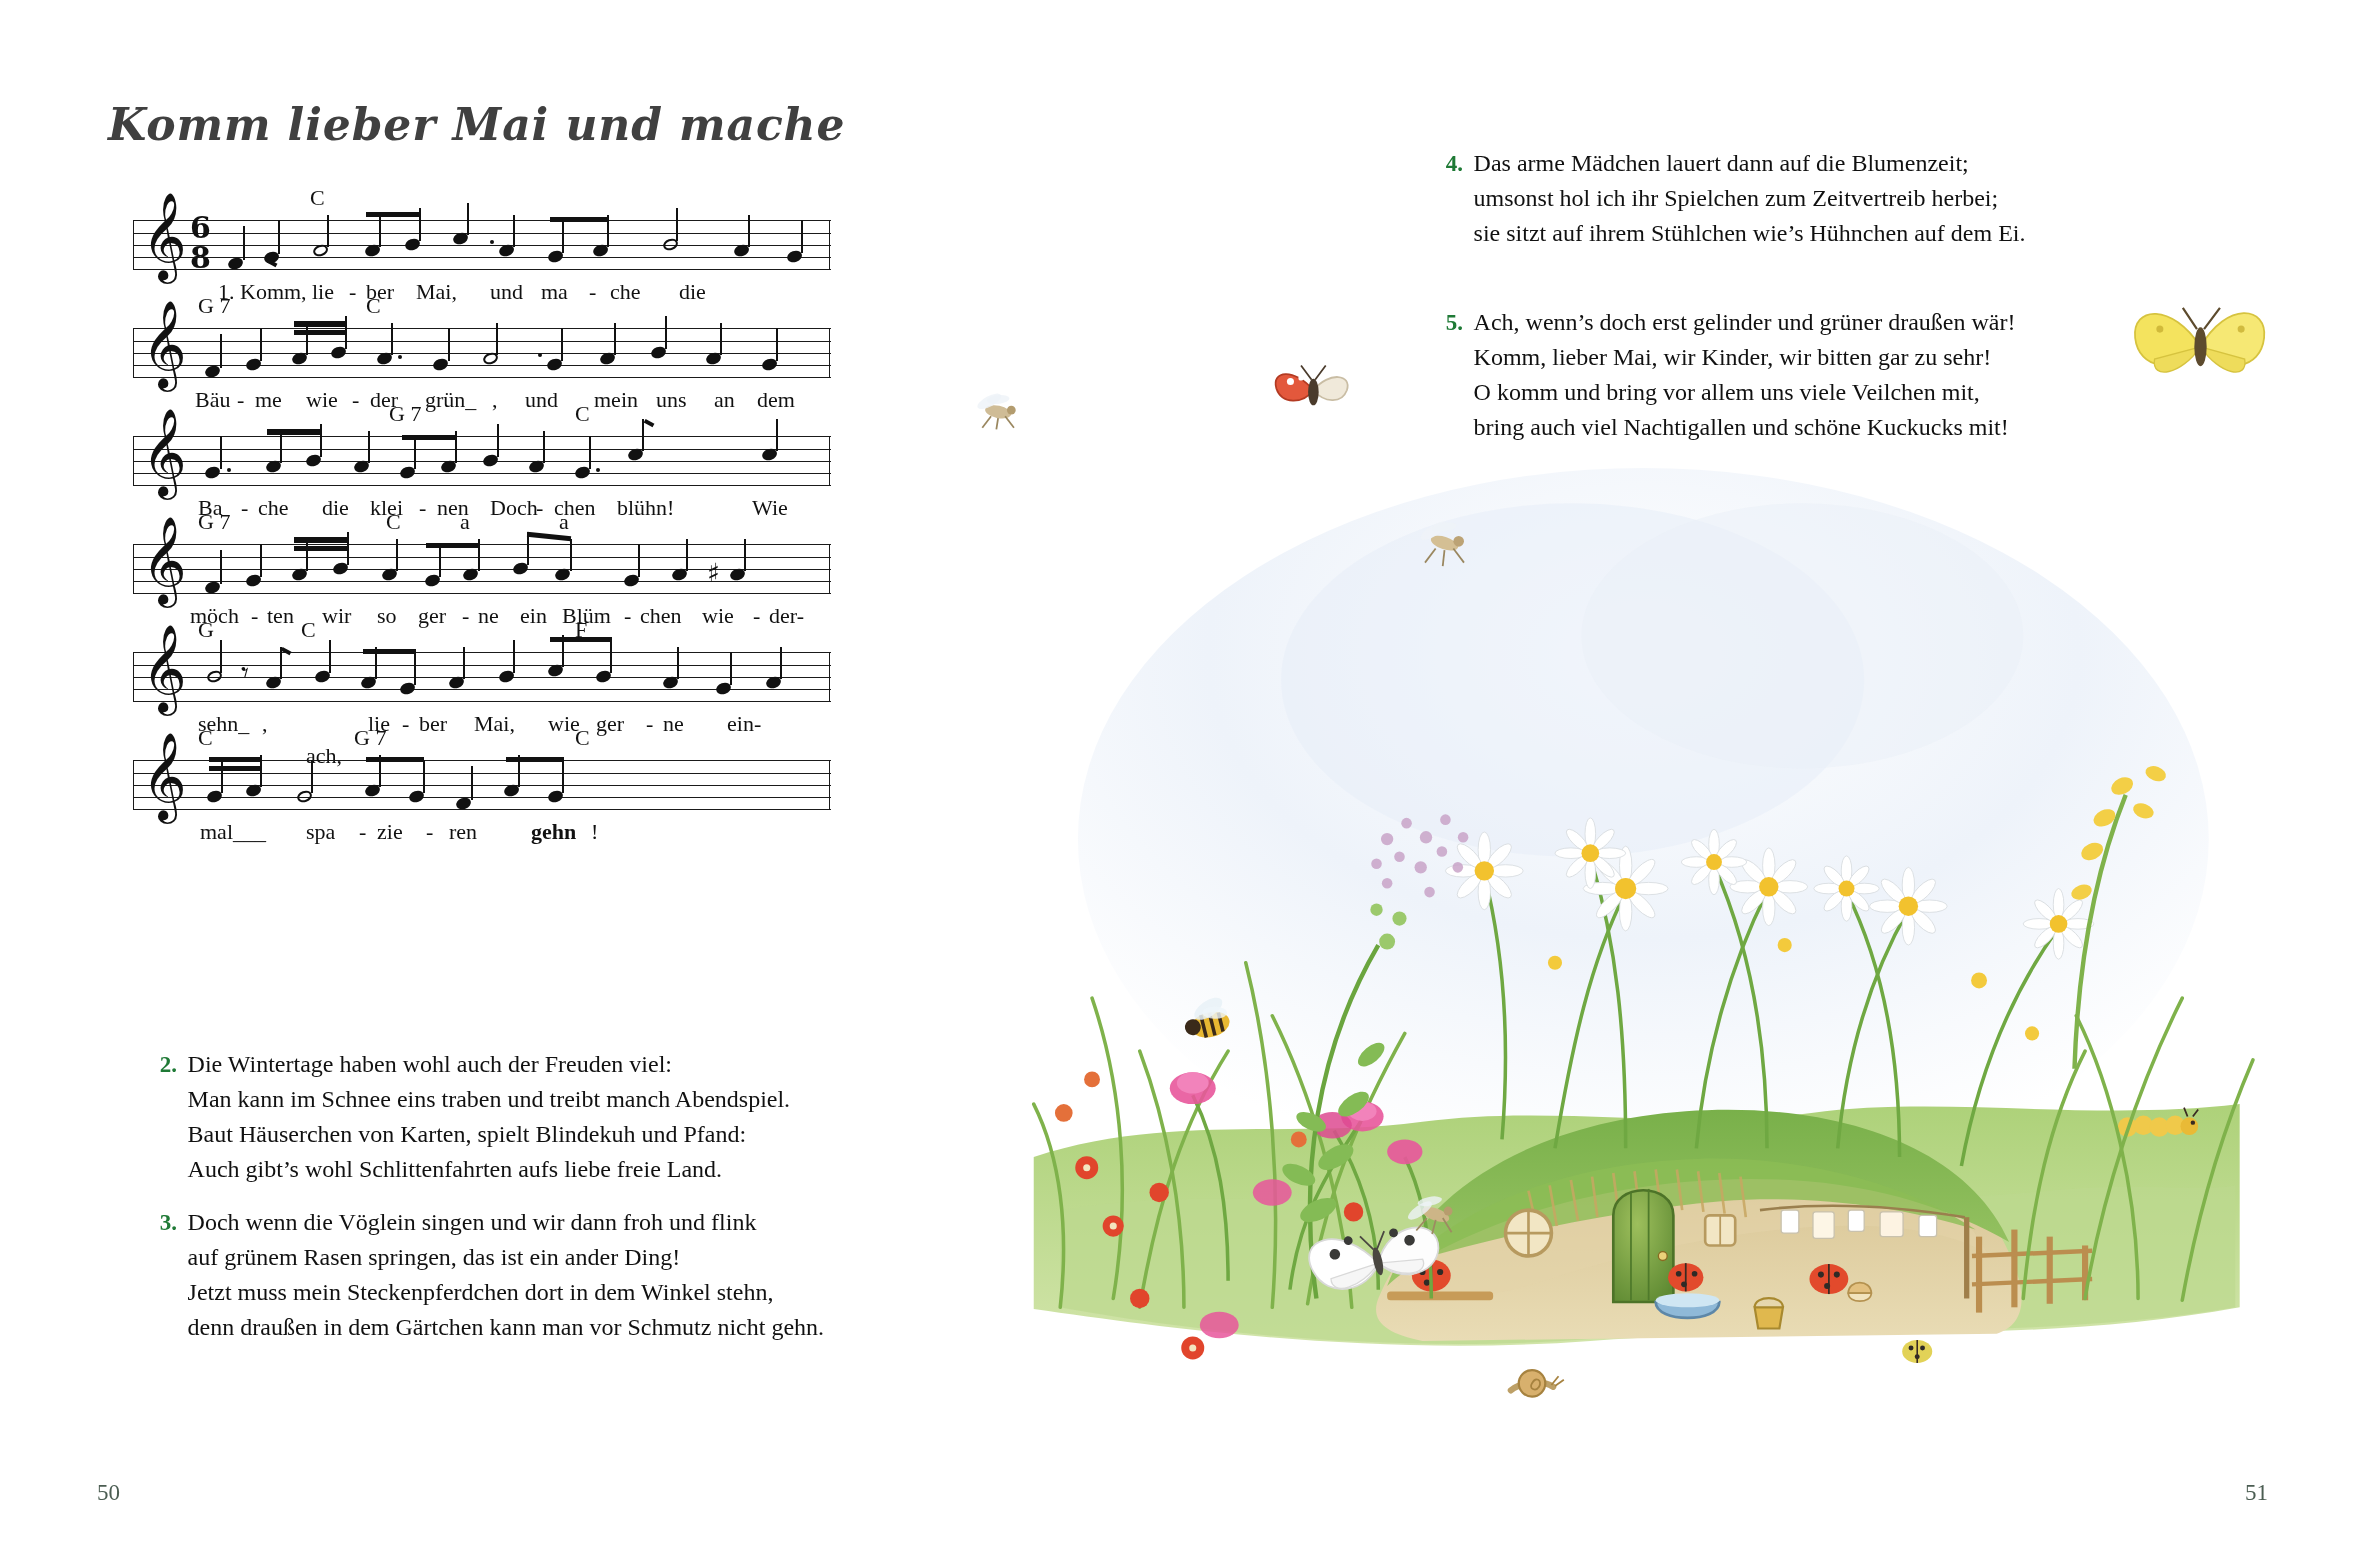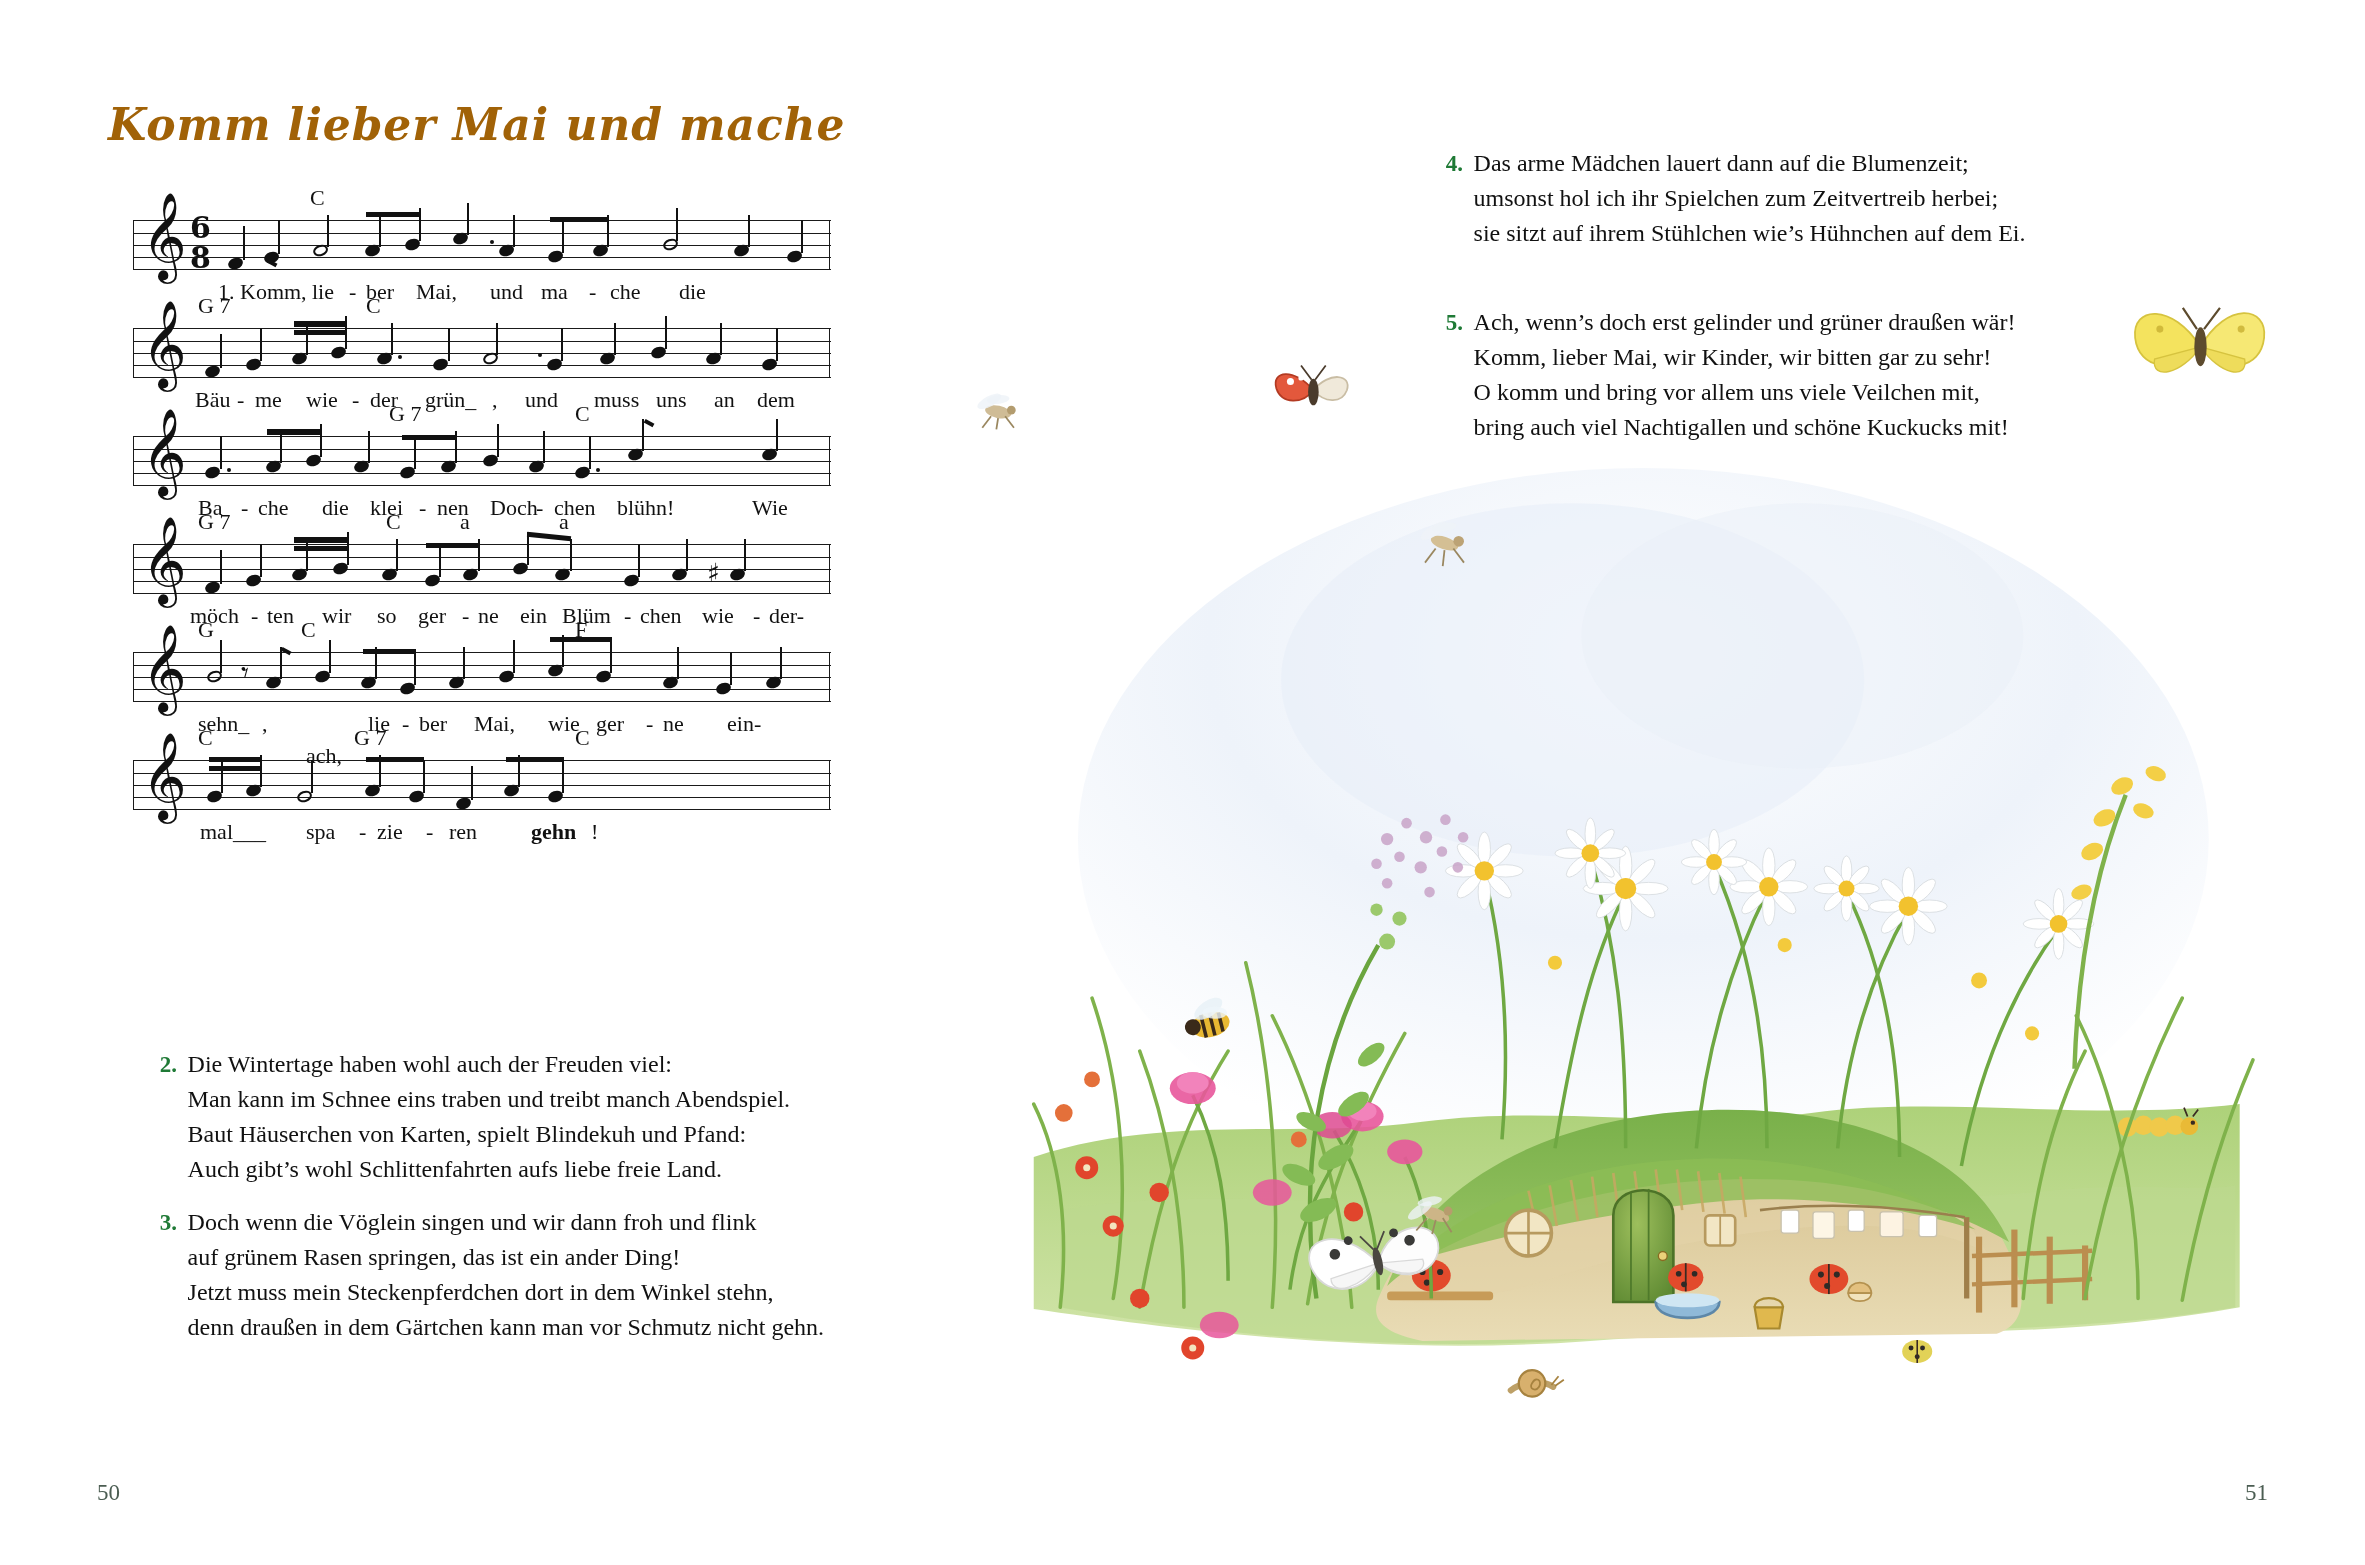--- a/index.html
+++ b/index.html
@@ -30,21 +30,21 @@
   
   .song-title {
     position: absolute;
     left: 108px;
     top: 99px;
     font-family: "DejaVu Serif", serif;
     font-style: italic;
     font-weight: bold;
     font-size: 44px;
     letter-spacing: 0.9px;
-    color: #a16207;
+    color: #404040;
     white-space: nowrap;
   }
 
   
   .score {
     position: absolute;
     left: 133px;
     top: 201px;
     width: 698px;
   }
@@ -346,21 +346,21 @@
         <div class="lyricline">
           <span class="syl" style="left:62px;">Bäu</span>
           <span class="syl" style="left:104px;">-</span>
           <span class="syl" style="left:122px;">me</span>
           <span class="syl" style="left:173px;">wie</span>
           <span class="syl" style="left:219px;">-</span>
           <span class="syl" style="left:237px;">der</span>
           <span class="syl" style="left:292px;">grün_</span>
           <span class="syl" style="left:359px;">,</span>
           <span class="syl" style="left:392px;">und</span>
-          <span class="syl" style="left:461px;">muss</span>
+          <span class="syl" style="left:461px;">mein</span>
           <span class="syl" style="left:523px;">uns</span>
           <span class="syl" style="left:581px;">an</span>
           <span class="syl" style="left:624px;">dem</span>
         </div>
       </div>
 
       <div class="sys">
         <div class="staff">
           <div class="line l0"></div>
             <div class="line l1"></div>

